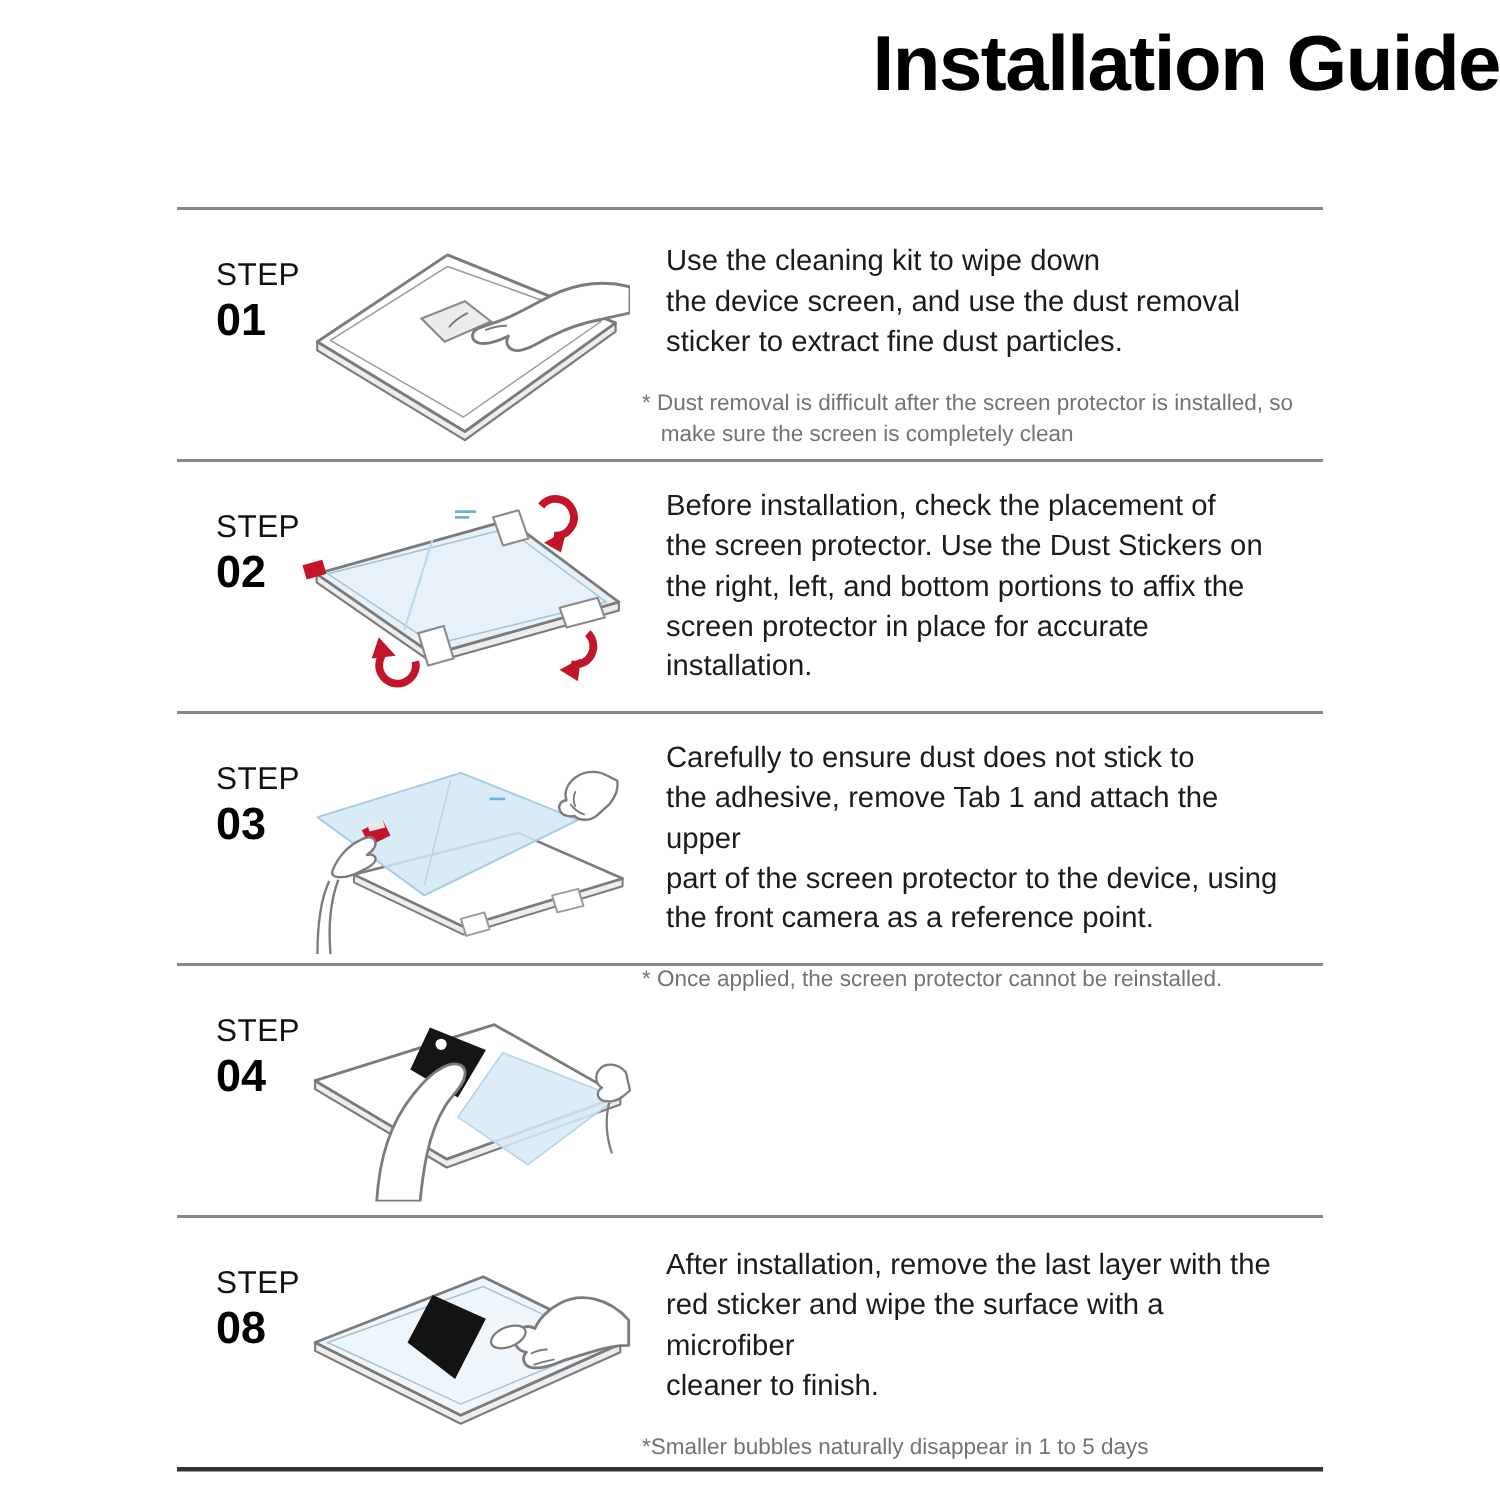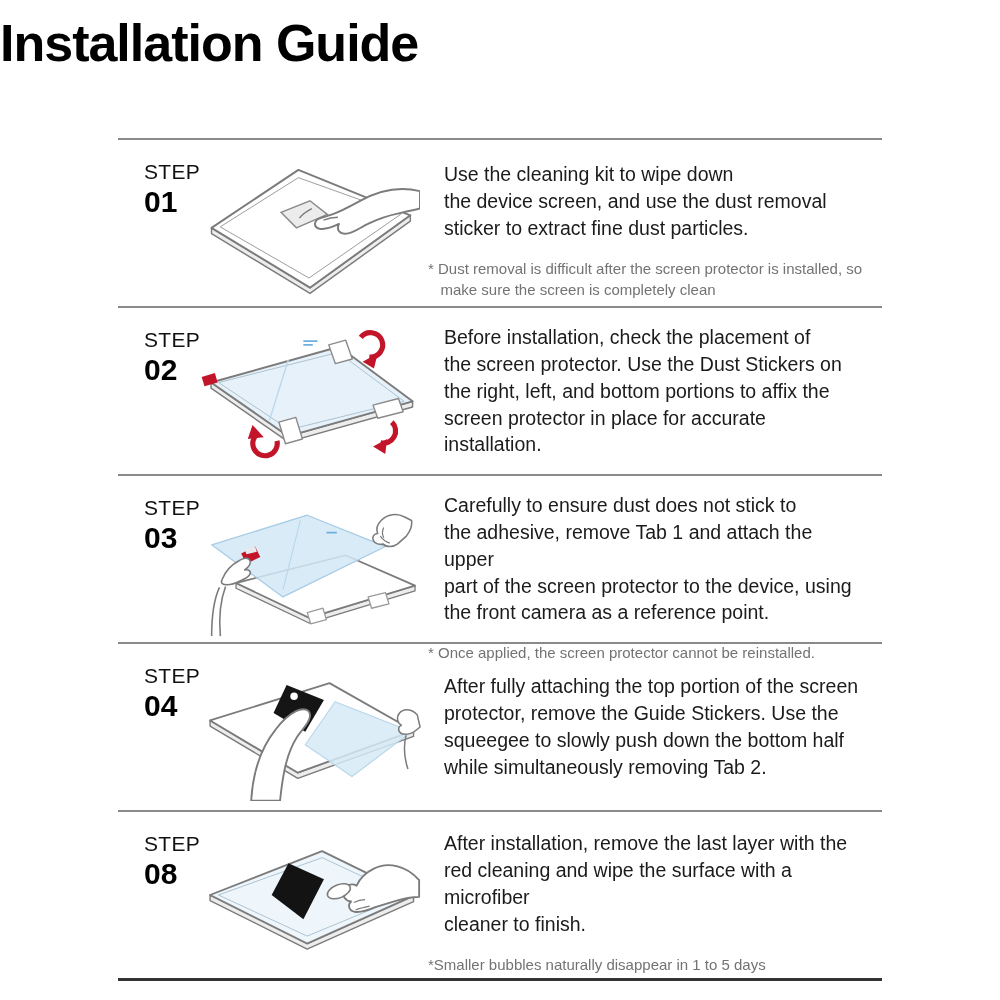--- a/index.html
+++ b/index.html
@@ -2,34 +2,34 @@
 <html><head>
 <meta charset="utf-8">
 <style>
   html,body{margin:0;padding:0;}
   body{
     width:1000px;height:1000px;background:#ffffff;
     font-family:"Liberation Sans", sans-serif;color:#1d1d1d;
     overflow:hidden;
   }
   .title{
-    text-align:left;font-size:52px;font-weight:bold;
+    text-align:right;font-size:52px;font-weight:bold;
     margin:14px 0 0 0;letter-spacing:-1px;line-height:1.15;color:#000;
   }
   .guide{
     margin-left:118px;width:764px;margin-top:64px;
     border-bottom:3px solid #333333;
   }
   .step{
     display:grid;grid-template-columns:78px 226px 1fr;
     height:168px;box-sizing:border-box;
     border-top:2px solid #8a8a8a;
     align-items:center;
   }
-  .step-label{align-self:start;padding-top:20px;padding-left:26px;}
+  .step-label{align-self:start;padding-top:32px;padding-left:26px;}
   .step-word{font-size:21px;letter-spacing:.3px;color:#111;}
   .step-num{font-size:30px;font-weight:bold;margin-top:1px;color:#000;}
   .step-art{display:flex;align-items:center;justify-content:center;height:100%;}
   .step-art svg{display:block;}
   .step-text{padding-left:6px;padding-right:2px;}
   .body-text{
     font-size:19.5px;line-height:1.38;margin:16px;
     white-space:pre-line;color:#1b1b1b;
   }
   .note-text{
@@ -153,46 +153,40 @@
           <polygon points="14,72 14,78 108,134 232,89 232,83 108,128" fill="#ededed" stroke="#7b7b7b" stroke-width="1.5" stroke-linejoin="round"></polygon>
           <polygon points="14,72 142,32 232,83 108,128" fill="#ffffff" stroke="#7b7b7b" stroke-width="2" stroke-linejoin="round"></polygon>
           <polygon points="148,52 230,84 166,132 116,98" fill="#d7eaf7" fill-opacity="0.85" stroke="#b5d6ea" stroke-width="1.2" stroke-linejoin="round"></polygon>
           <polygon points="96,34 136,50 116,84 82,64" fill="#151515"></polygon>
           <circle cx="104" cy="46" r="4" fill="#ffffff"></circle>
           <path d="M58,158 C60,126 68,102 84,82 C90,74 98,66 106,62 C114,58 122,60 121,68 C120,76 112,82 107,90 C102,98 97,110 94,124 C91,138 90,148 89,158 Z" fill="#ffffff" stroke="#7b7b7b" stroke-width="2" stroke-linejoin="round"></path>
           <path d="M236,66 C230,59 221,59 217,64 C213,69 215,75 219,77 C215,79 215,84 219,86 C224,88 231,86 234,83 L239,79 Z" fill="#ffffff" stroke="#7b7b7b" stroke-width="1.6" stroke-linejoin="round"></path>
           <path d="M224,88 C221,100 222,112 226,124" fill="none" stroke="#7b7b7b" stroke-width="1.6"></path>
         </svg>
       </div>
-      <div class="step-text">
-        <p class="body-text">After fully attaching the top portion of the screen
-protector, remove the Guide Stickers. Use the
-squeegee to slowly push down the bottom half
-while simultaneously removing Tab 2.</p>
-      </div>
     </section>
 
     <section class="step">
       <div class="step-label">
         <div class="step-word">STEP</div>
         <div class="step-num">08</div>
       </div>
       <div class="step-art">
         <svg width="224" height="146" viewBox="0 0 240 152">
           <polygon points="14,76 14,82 118,134 232,83 232,77 118,128" fill="#ededed" stroke="#7b7b7b" stroke-width="1.5" stroke-linejoin="round"></polygon>
           <polygon points="14,76 134,29 232,77 118,128" fill="#eef6fc" stroke="#7b7b7b" stroke-width="2" stroke-linejoin="round"></polygon>
           <polygon points="23,76 134,36 222,77 118,120" fill="none" stroke="#a8bfcd" stroke-width="1"></polygon>
           <polygon points="98,42 136,59 114,102 80,76" fill="#131313"></polygon>
           <path d="M238,60 C224,44 204,40 189,48 C181,52 174,59 171,66 C166,63 159,65 157,71 C155,77 159,82 165,83 C161,87 163,93 169,94 C176,95 184,92 191,89 L214,82 C223,79 232,78 238,78 Z" fill="#ffffff" stroke="#7b7b7b" stroke-width="2" stroke-linejoin="round"></path>
           <ellipse cx="152" cy="72" rx="13" ry="7" fill="#ffffff" stroke="#7b7b7b" stroke-width="1.6" transform="rotate(-22 152 72)"></ellipse>
           <path d="M168,84 C172,82 176,81 180,81 M170,92 C175,90 180,89 185,88" fill="none" stroke="#7b7b7b" stroke-width="1.3"></path>
         </svg>
       </div>
       <div class="step-text">
         <p class="body-text">After installation, remove the last layer with the
-red cleaning and wipe the surface with a microfiber
+red sticker and wipe the surface with a microfiber
 cleaner to finish.</p>
         <p class="note-text">*Smaller bubbles naturally disappear in 1 to 5 days</p>
       </div>
     </section>
 
   </div>
 </div>
 
 </body></html>

